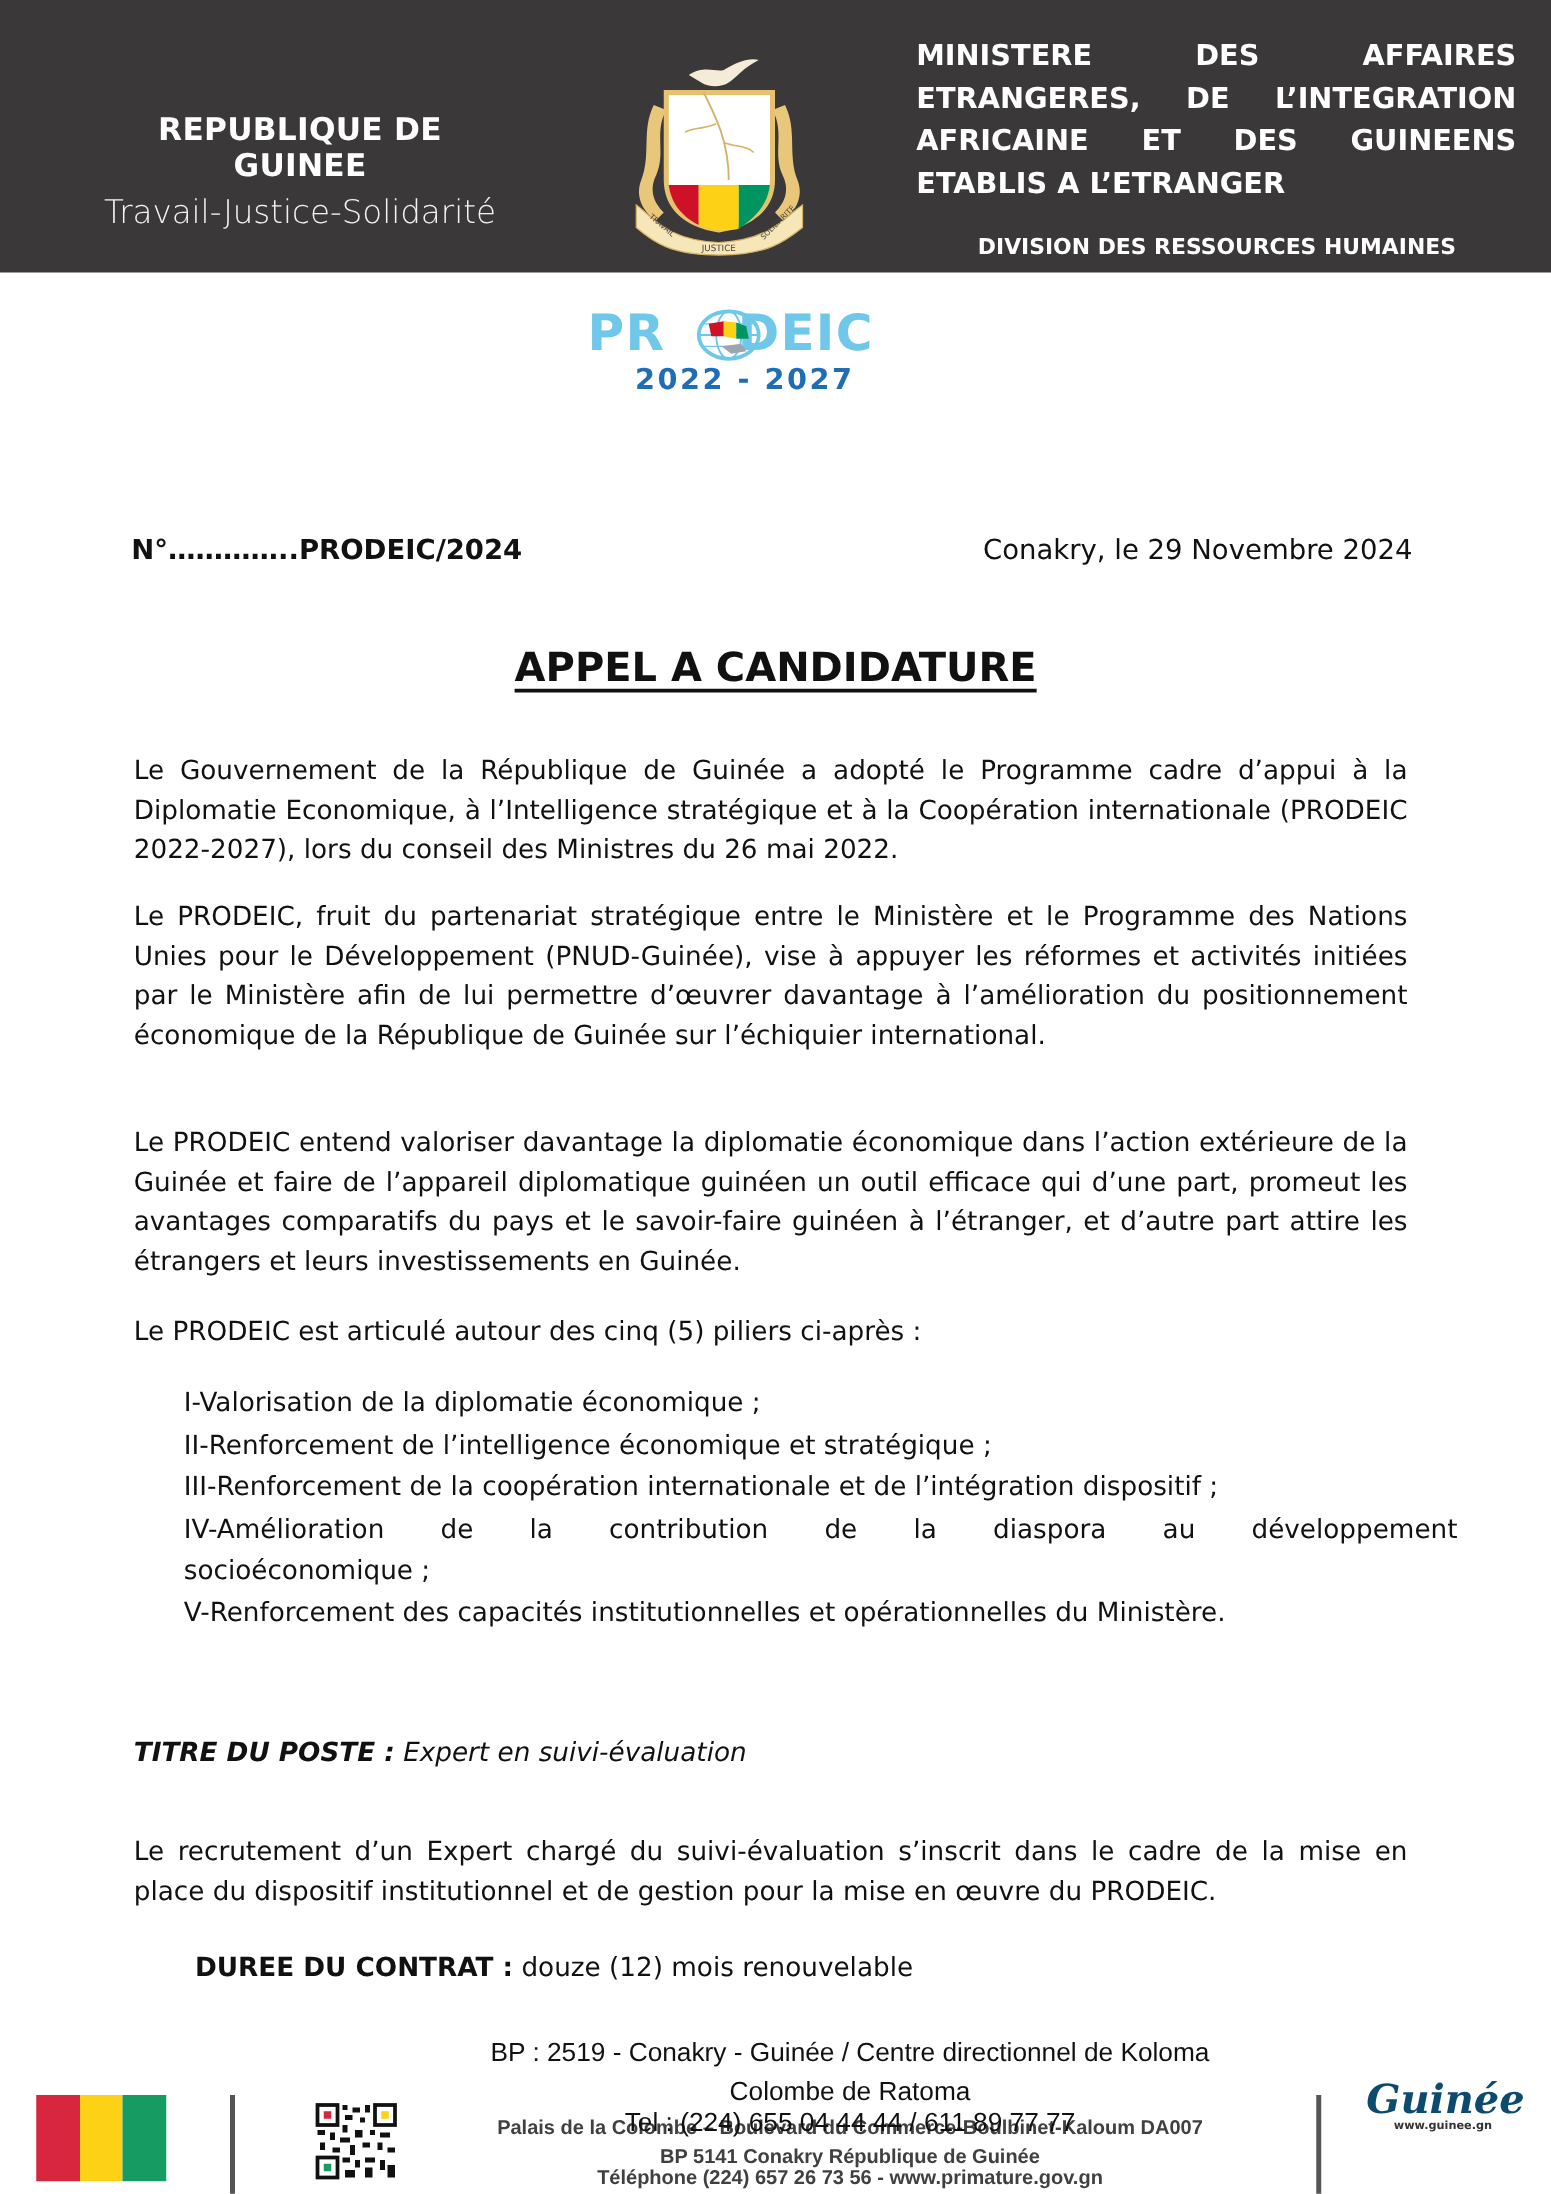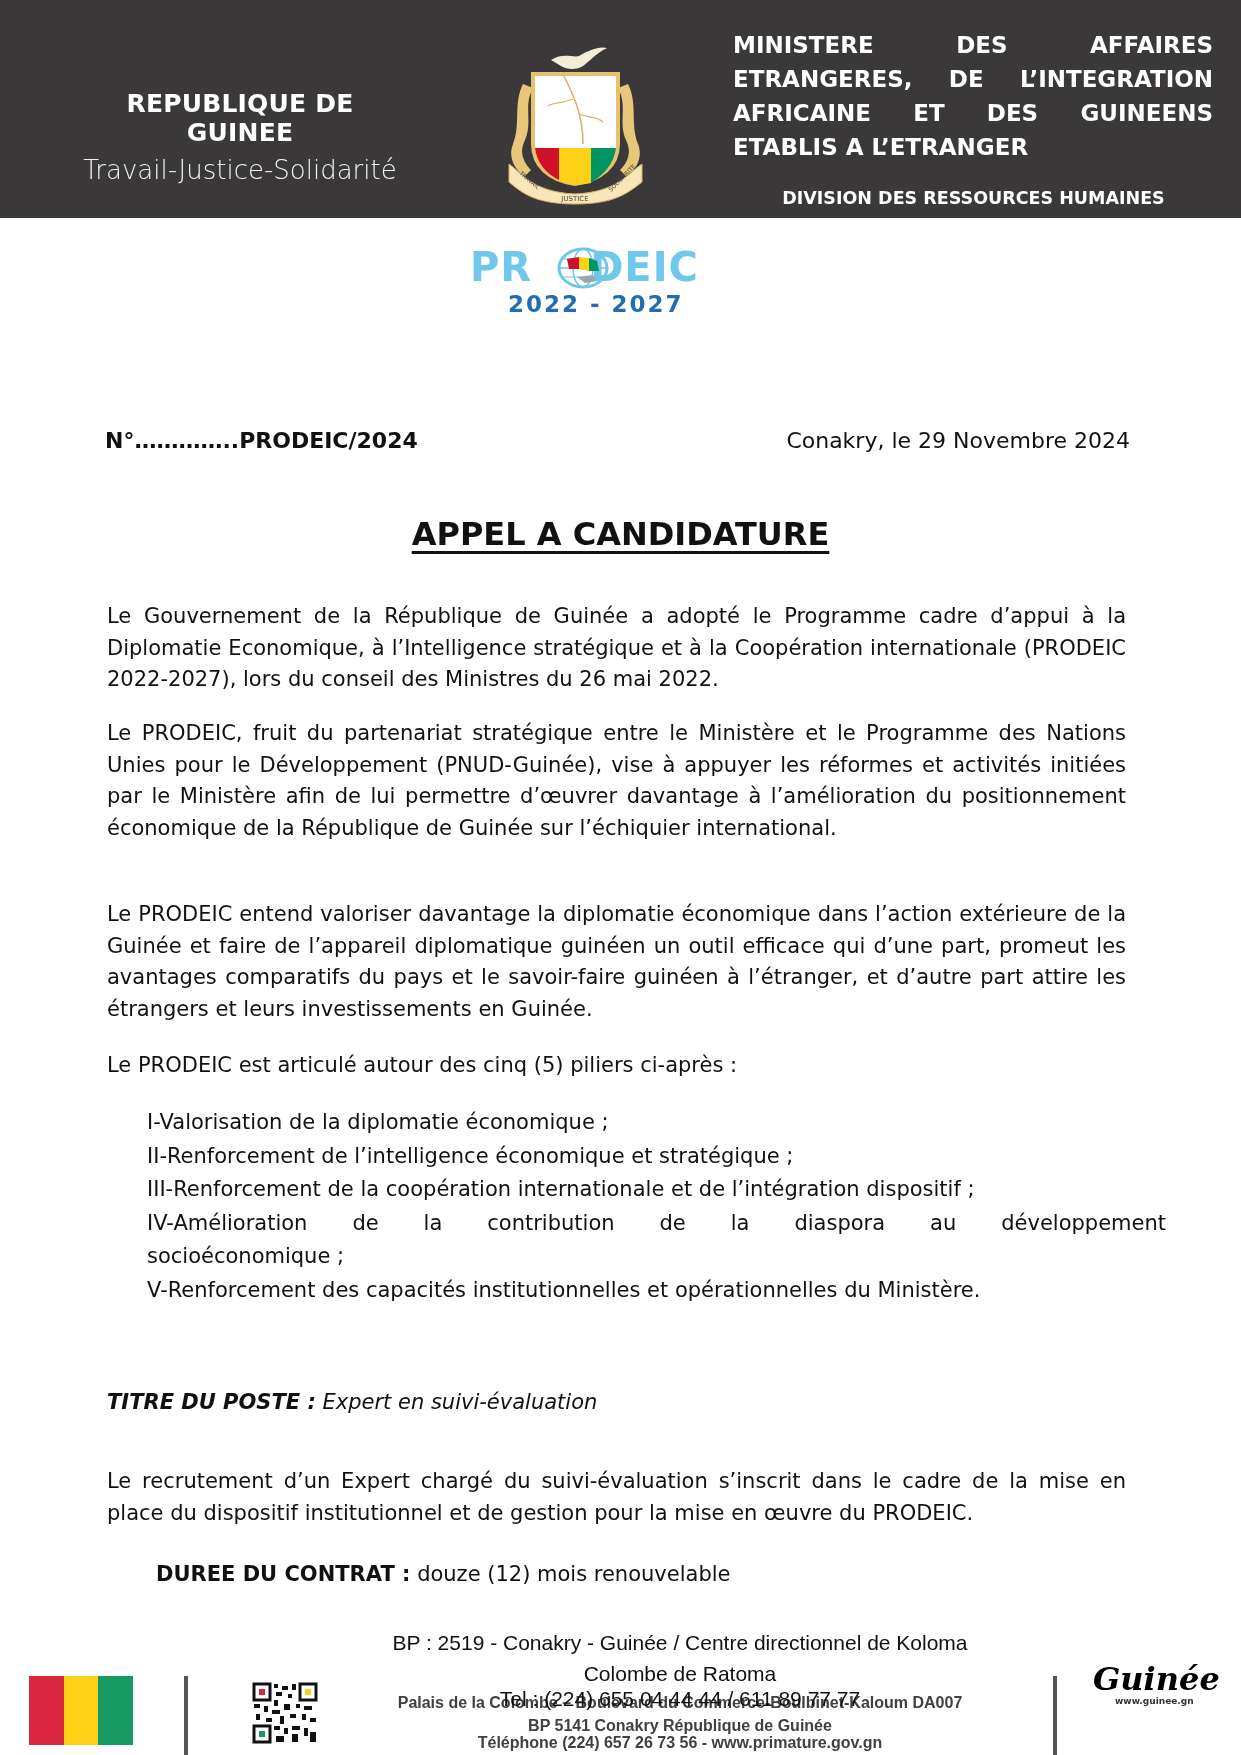--- a/index.html
+++ b/index.html
@@ -46,21 +46,21 @@
   .footer { position: absolute; left: 0; top: 1630px; width: 1241px; height: 125px; }
   .flag { position: absolute; left: 29px; top: 46px; width: 104px; height: 69px; display: flex; }
   .flag div { flex: 1; }
   .vline { position: absolute; top: 46px; width: 4px; height: 97px; background: #555; }
   .qr { position: absolute; left: 252px; top: 52px; width: 66px; height: 62px; }
   .addr { position: absolute; left: 340px; top: 1631px; width: 680px; text-align: center; font-family: "Liberation Sans", sans-serif; }
   .addr .l { position: absolute; left: 0; width: 680px; text-align: center; white-space: nowrap; }
   .addr .big { font-size: 21px; color: #111; }
   .addr .small { font-size: 16px; color: #404040; font-weight: bold; margin-top: 40px; }
   .gn-logo { position: absolute; left: 1093px; top: 1660px; width: 125px; }
-  .gn-logo .brand { font-family: "DejaVu Serif", serif; font-style: italic; font-weight: bold; font-size: 32px; color: #000000; }
+  .gn-logo .brand { font-family: "DejaVu Serif", serif; font-style: italic; font-weight: bold; font-size: 32px; color: #0c4a6e; }
   .gn-logo .url { font-size: 9px; font-weight: bold; color: #333; margin-left: 22px; margin-top: -2px; }
 </style>
 </head>
 <body>
 
 <div class="header">
   <div class="hdr-left">
     <div class="rep">REPUBLIQUE DE GUINEE</div>
     <div class="motto">Travail-Justice-Solidarité</div>
   </div>

